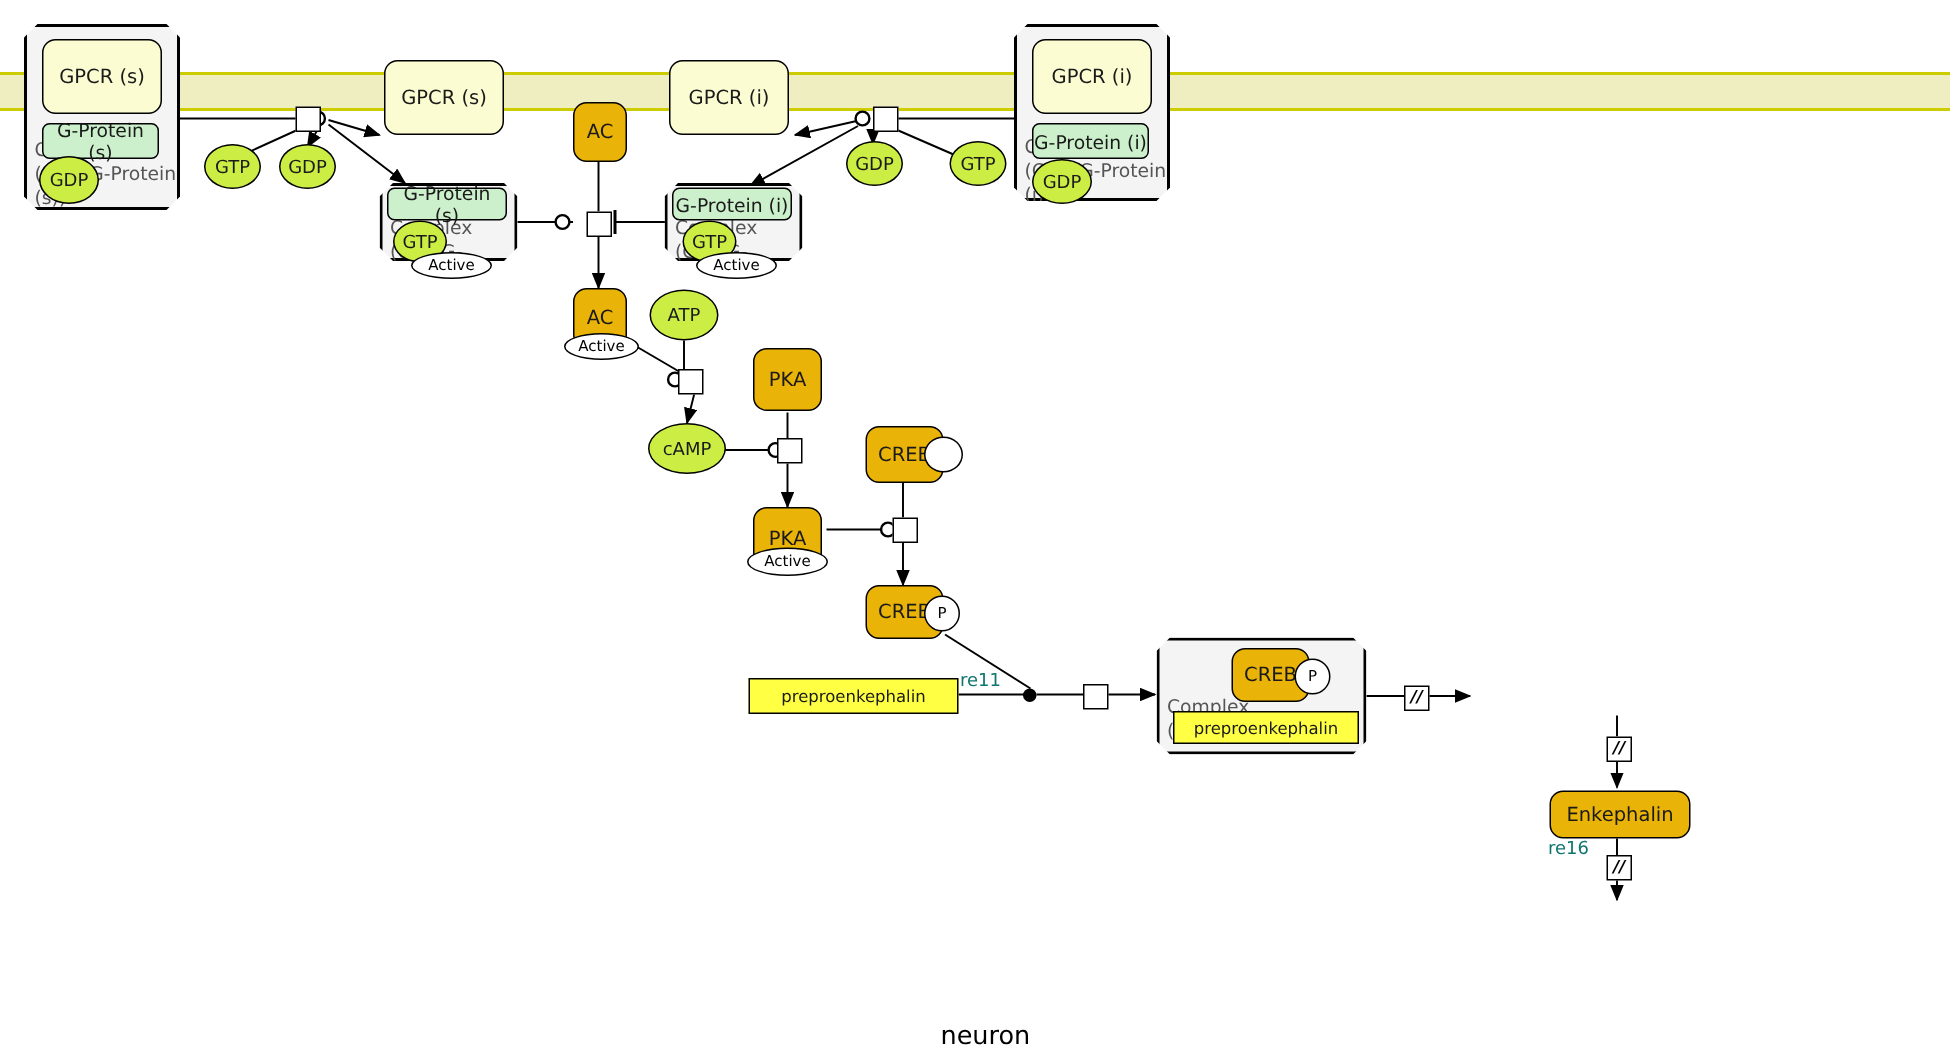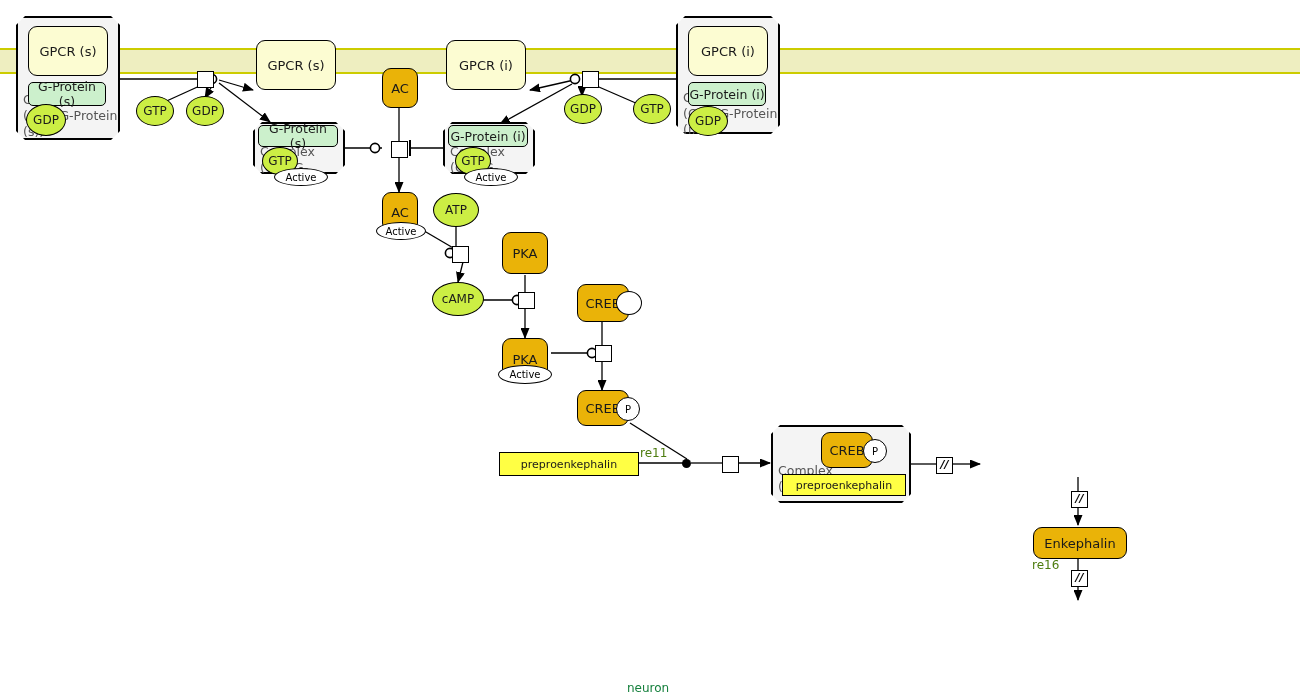--- a/index.html
+++ b/index.html
@@ -44,22 +44,22 @@
   .phenotype{background:#c08ef0;border:1.6px solid #000;
      clip-path:polygon(13% 0,87% 0,100% 50%,87% 100%,13% 100%,0 50%);
      font-size:12.5px;line-height:16px;flex-direction:column;}
   
   .proc{position:absolute;background:#fff;border:1.6px solid #000;
         width:15px;height:15px;}
   .omit{position:absolute;background:#fff;border:1.6px solid #000;
         width:15px;height:15px;font-size:11px;line-height:13px;
         text-align:center;color:#000;font-style:italic;font-weight:bold;}
   .dot{position:absolute;width:9px;height:9px;background:#000;border-radius:50%;}
-  .edgelabel{position:absolute;font-size:12px;color:#4d7c0f;}
-  .compartment-label{position:absolute;font-size:12px;color:#15803d;}
+  .edgelabel{position:absolute;font-size:12px;color:#0f766e;}
+  .compartment-label{position:absolute;font-size:17px;color:#000000;}
 </style>
 </head>
 <body>
 
 <div id="canvas">
 
   <div class="membrane" style="top:48px;height:22px;"></div>
 
   <svg class="layer">
     <defs>

